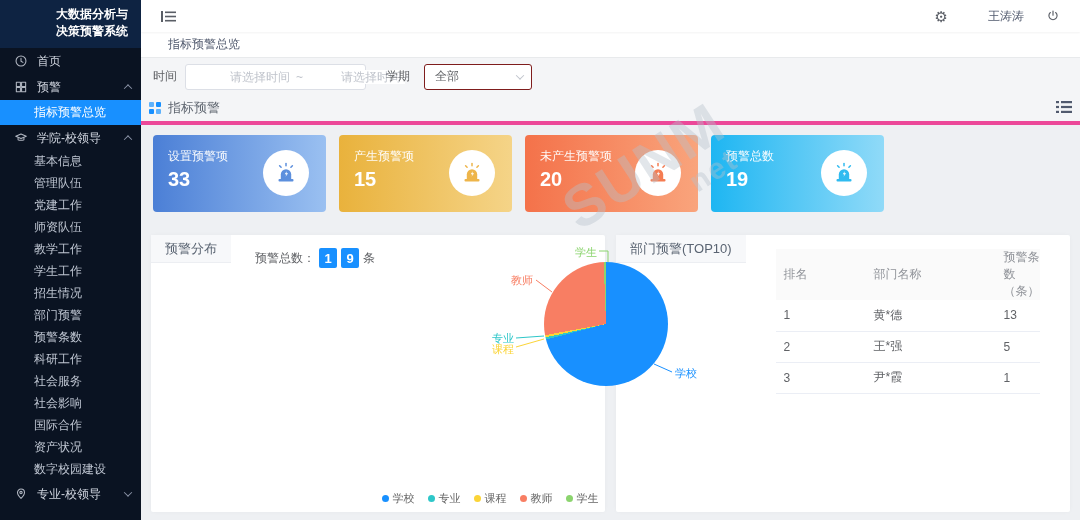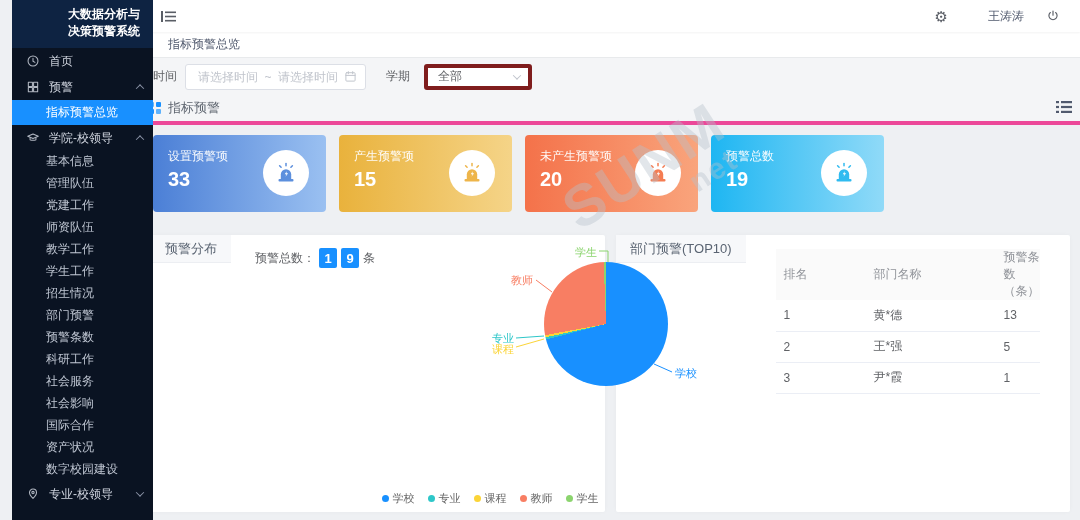--- a/index.html
+++ b/index.html
@@ -1,20 +1,20 @@
 <!DOCTYPE html>
 <html><head>
 <meta charset="utf-8">
 <style>
   * { margin:0; padding:0; box-sizing:border-box; }
   html,body { width:1080px; height:520px; overflow:hidden; }
   body { font-family:"Liberation Sans","DejaVu Sans",sans-serif; background:#eef0f3; position:relative; font-size:12px; }
 
   
-  .sidebar { position:absolute; left:12px; top:0; width:141px; height:520px; background:#0a1322; color:#c8cdd8; overflow:hidden; z-index:3; }
+  .sidebar { position:absolute; left:0; top:0; width:141px; height:520px; background:#0a1322; color:#c8cdd8; overflow:hidden; z-index:3; }
   .side-title { background:#0e2342; min-height:36px; padding:6px 8px 7px 56px; color:#fff; font-size:12px; line-height:1.45; font-weight:bold; }
   .menu { font-size:12px; }
   .m-row { display:flex; align-items:center; height:26px; padding:1px 10px 0 14px; cursor:pointer; color:#cfd4de; }
   .m-row .mi { width:14px; height:14px; margin-right:9px; flex:none; opacity:.85; }
   .m-row .grow { flex:1; }
   .chev { width:6px; height:6px; border-right:1.5px solid #8a93a6; border-bottom:1.5px solid #8a93a6; flex:none; }
   .chev.up { transform:rotate(-135deg) translate(-1px,-1px); }
   .chev.down { transform:rotate(45deg) translate(-1px,-1px); }
   .sub-row { height:22px; display:flex; align-items:center; padding-left:34px; color:#bfc6d2; cursor:pointer; }
   .sub-row.active { background:#1890ff; color:#fff; height:25px; }
@@ -24,24 +24,24 @@
   .main { margin-left:141px; height:520px; position:relative; }
   .navbar { height:32px; background:#fff; display:flex; align-items:center; padding:0 20px; box-shadow:0 1px 2px rgba(0,0,0,.05); position:relative; z-index:2; }
   .navbar .spacer { flex:1; }
   .nav-ic { color:#5a5e66; display:flex; align-items:center; cursor:pointer; }
   .username { color:#515a6e; margin:0 22px 0 40px; cursor:pointer; }
   .gear { font-size:15px; line-height:1; color:#5a5e66; cursor:pointer; }
   .crumbbar { height:26px; background:#fff; border-bottom:1px solid #e8eaec; display:flex; align-items:center; padding-left:27px; color:#515a6e; }
 
   .filterbar { height:37px; background:#f4f5f7; display:flex; align-items:center; padding-left:12px; gap:8px; color:#606266; }
   .datebox { width:181px; height:26px; background:#fff; border:1px solid #dcdfe6; border-radius:3px; display:flex; align-items:center; padding:0 8px; gap:2px; }
-  .datebox input { border:none; outline:none; width:68px; font-size:12px; color:#606266; text-align:center; font-family:inherit; }
+  .datebox input { border:none; outline:none; width:68px; font-size:12px; color:#606266; text-align:center; font-family:inherit;margin-left:32px; }
   .datebox input::placeholder { color:#c0c4cc; }
   .datebox .sep { color:#c0c4cc; flex:1; text-align:center; }
-  .selectbox { width:108px; height:26px; background:#fff; border:4px solid #7f1d1d; border-radius:3px; display:flex; align-items:center; padding:0 8px 0 10px; color:#606266; cursor:pointer; margin-left:6px; }
+  .selectbox { width:108px; height:26px; background:#fff; border:1px solid #7f1d1d; border-radius:3px; display:flex; align-items:center; padding:0 8px 0 10px; color:#606266; cursor:pointer; margin-left:6px; }
   .selectbox .grow { flex:1; }
   .selectbox .chev { border-color:#c0c4cc; }
 
   .section-head { height:30px; background:#f4f5f7; border-bottom:4px solid #ec4899; display:flex; align-items:center; padding:0 8px; }
   .gridicon { width:12px; height:12px; display:grid; grid-template-columns:5px 5px; grid-template-rows:5px 5px; gap:2px; }
   .gridicon i { background:#1890ff; border-radius:1px; }
   .gridicon i:nth-child(1), .gridicon i:nth-child(4) { background:#5fb2fc; }
   .section-title { margin-left:7px; font-size:13px; color:#5f6670; }
   .section-head .spacer { flex:1; }
 

